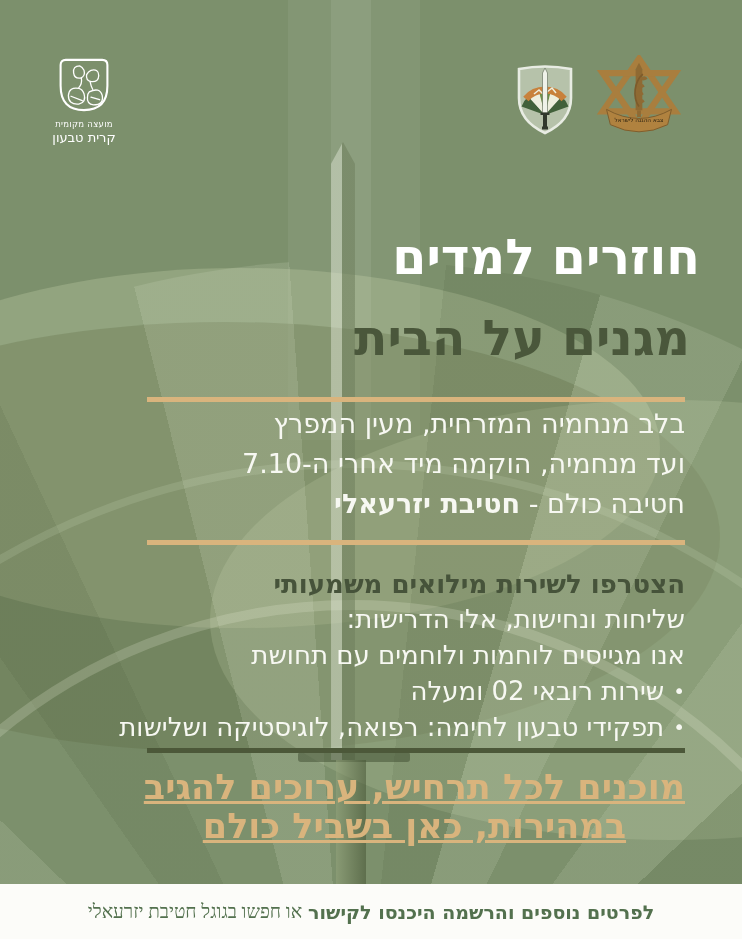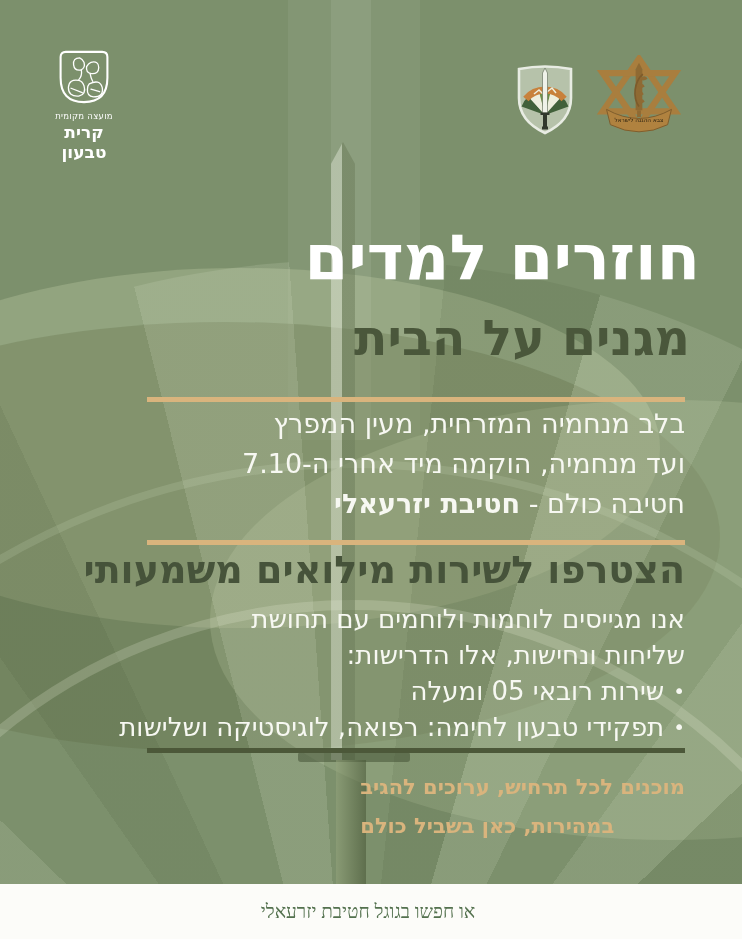--- a/index.html
+++ b/index.html
@@ -36,50 +36,50 @@
   .wm-ring1{position:absolute;left:-208px;top:600px;width:1120px;height:1120px;border-radius:50%;border:10px solid rgba(230,238,215,0.22);}
   .wm-ring2{position:absolute;left:-348px;top:460px;width:1400px;height:1400px;border-radius:50%;border:8px solid rgba(230,238,215,0.14);}
   .wm-blade{position:absolute;left:330px;top:142px;width:26px;height:618px;
     background:linear-gradient(90deg, rgba(226,232,216,0.45) 0 46%, rgba(110,126,92,0.55) 46% 100%);
     clip-path:polygon(50% 0%, 96% 3.5%, 96% 100%, 4% 100%, 4% 3.5%);}
   .wm-guard{position:absolute;left:298px;top:752px;width:112px;height:10px;border-radius:3px;background:rgba(62,76,48,0.50);}
   .wm-grip{position:absolute;left:336px;top:760px;width:30px;height:126px;
     background:linear-gradient(90deg, rgba(150,165,125,0.50), rgba(70,84,52,0.55));}
 
   
-  .logo-muni{position:absolute;left:51px;top:49px;width:66px;z-index:2;text-align:center;color:#fff;}
+  .logo-muni{position:absolute;left:51px;top:57px;width:66px;z-index:2;text-align:center;color:#fff;}
   .logo-muni svg{display:block;margin:0 auto;}
   .logo-muni .sub{font-size:8.5px;margin-top:6px;letter-spacing:.3px;}
-  .logo-muni .ttl{font-size:17px;font-weight:700;margin-top:1px;}
+  .logo-muni .ttl{font-size:13px;font-weight:400;margin-top:1px;}
   .emb-brigade{position:absolute;left:514px;top:62px;z-index:2;}
   .emb-idf{position:absolute;left:595px;top:55px;z-index:2;}
 
   
   .headline{position:absolute;right:42px;top:212px;z-index:2;text-align:right;direction:rtl;font-weight:700;}
-  .hl1{font-size:63px;line-height:92px;color:var(--c-headline-primary);}
+  .hl1{font-size:49px;line-height:92px;color:var(--c-headline-primary);}
   .hl2{font-size:49px;line-height:70px;color:var(--c-headline-secondary);padding-right:10px;}
 
   .rule{position:absolute;right:57px;width:538px;height:5px;z-index:2;}
   .rule.tan{background:var(--c-accent-tan);}
   .rule.dark{background:var(--c-divider-dark);}
   .rule.r1{top:397px;} .rule.r2{top:540px;} .rule.r3{top:748px;}
 
   .intro{position:absolute;right:57px;top:404px;z-index:2;direction:rtl;text-align:right;
     color:var(--c-body-text);font-size:27px;line-height:40px;}
   .intro b{font-weight:700;}
 
-  .rec-heading{position:absolute;right:57px;top:548px;z-index:2;direction:rtl;text-align:left;
-    color:var(--c-heading-green);font-size:38px;font-weight:700;}
+  .rec-heading{position:absolute;right:57px;top:569px;z-index:2;direction:rtl;text-align:left;
+    color:var(--c-heading-green);font-size:26px;font-weight:700;}
 
   .rec-body{position:absolute;right:57px;top:601px;z-index:2;direction:rtl;text-align:right;
     color:var(--c-body-text);font-size:26px;line-height:36px;}
   .rec-body .bullet{display:inline-block;margin-left:9px;font-size:20px;vertical-align:2px;}
 
-  .cta{position:absolute;right:57px;top:768px;z-index:2;direction:rtl;text-align:left;
-    color:var(--c-accent-tan);font-size:21px;font-weight:700;line-height:39px;}
+  .cta{position:absolute;right:57px;top:768px;z-index:2;direction:rtl;text-align:center;
+    color:var(--c-accent-tan);font-size:35px;font-weight:700;line-height:39px;text-decoration:underline;}
 
   .footer{position:absolute;left:0;right:0;top:884px;height:55px;background:var(--c-footer-bg);
     display:flex;align-items:center;justify-content:center;direction:rtl;z-index:3;
     color:var(--c-footer-text);font-size:19px;}
   .footer .lnk{font-weight:700;cursor:pointer;}
   .footer .rest{font-weight:400;margin-right:6px;font-family:Liberation Serif, serif;}
 </style>
 </head>
 <body>
 
@@ -167,30 +167,31 @@
     <div class="intro">
       <div>בלב מנחמיה המזרחית, מעין המפרץ</div>
       <div>ועד מנחמיה, הוקמה מיד אחרי ה-7.10</div>
       <div><span>חטיבה כולם - </span><b>חטיבת יזרעאלי</b></div>
     </div>
 
     <div class="rule tan r2"></div>
 
     <div class="rec-heading">הצטרפו לשירות מילואים משמעותי</div>
     <div class="rec-body">
+      <div>שליחות ונחישות, אלו הדרישות:</div>
       <div>אנו מגייסים לוחמות ולוחמים עם תחושת</div>
-      <div>שליחות ונחישות, אלו הדרישות:</div>
-      <div><span class="bullet">•</span><span>שירות רובאי 05 ומעלה</span></div>
+      <div><span class="bullet">•</span><span>שירות רובאי 02 ומעלה</span></div>
       <div><span class="bullet">•</span><span>תפקידי טבעון לחימה: רפואה, לוגיסטיקה ושלישות</span></div>
     </div>
 
     <div class="rule dark r3"></div>
 
     <div class="cta">
       <div>מוכנים לכל תרחיש, ערוכים להגיב</div>
       <div>במהירות, כאן בשביל כולם</div>
     </div>
   </div>
 
   <div class="footer">
+    <span class="lnk">לפרטים נוספים והרשמה היכנסו לקישור</span>
     <span class="rest">או חפשו בגוגל חטיבת יזרעאלי</span>
   </div>
 </div>
 
 </body></html>

